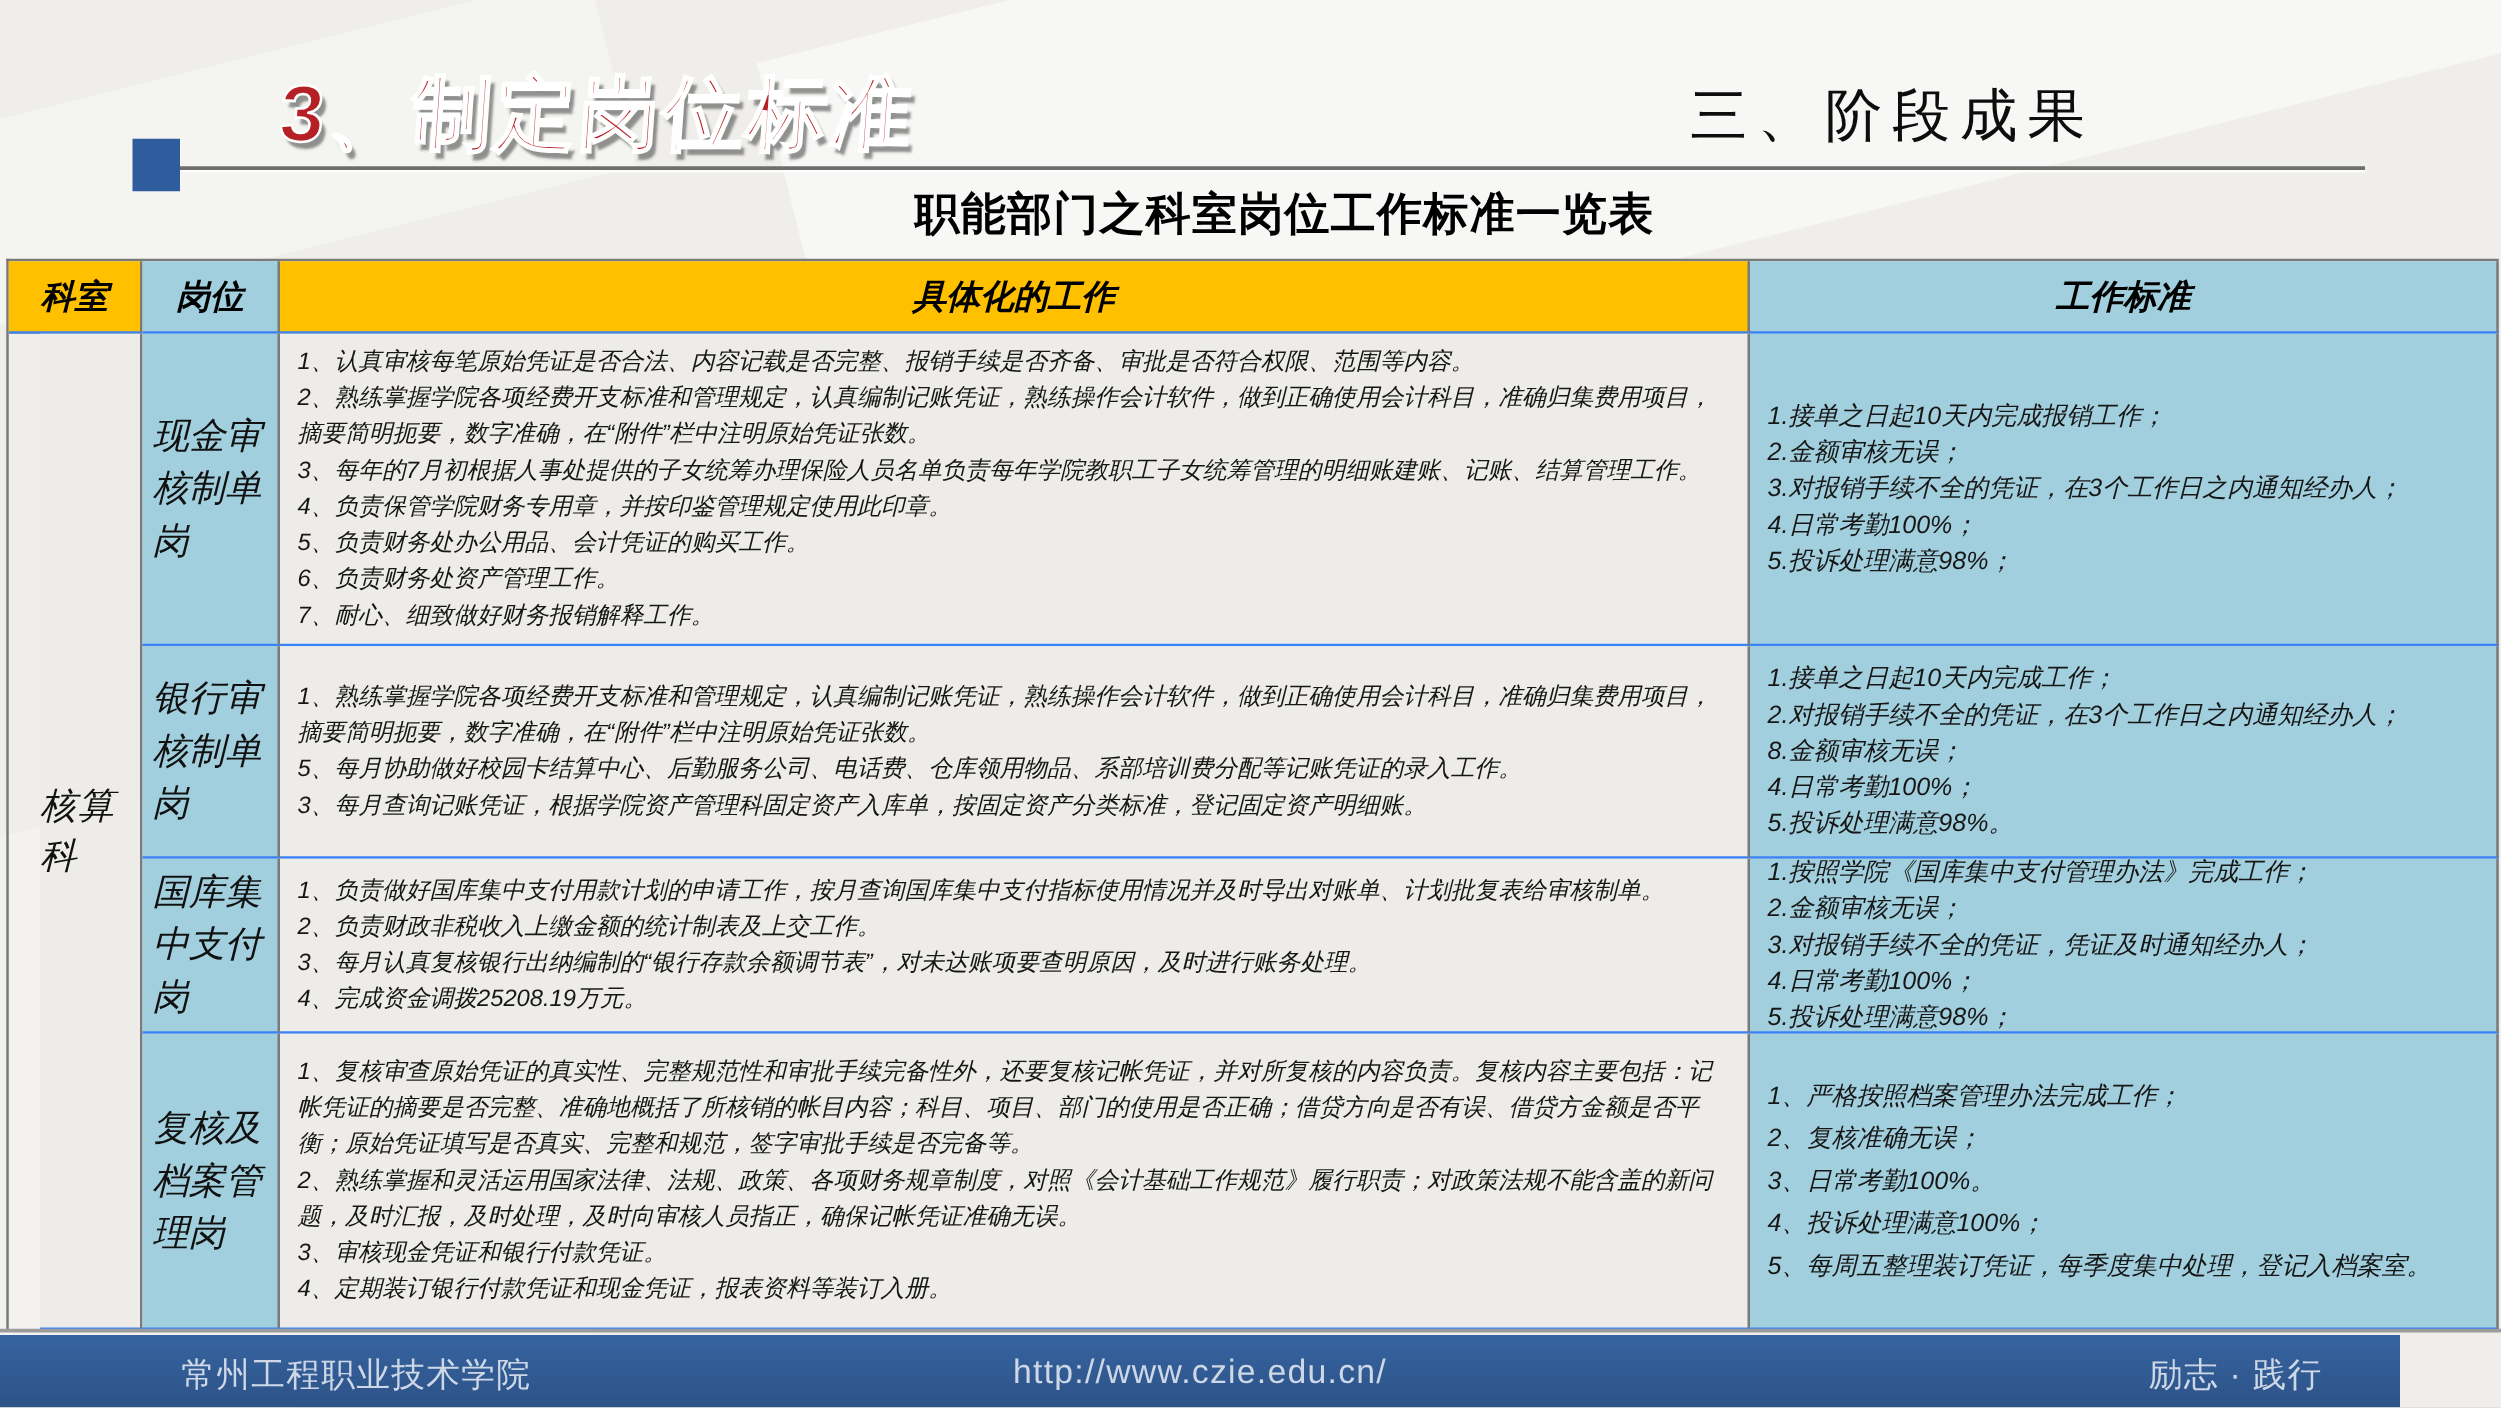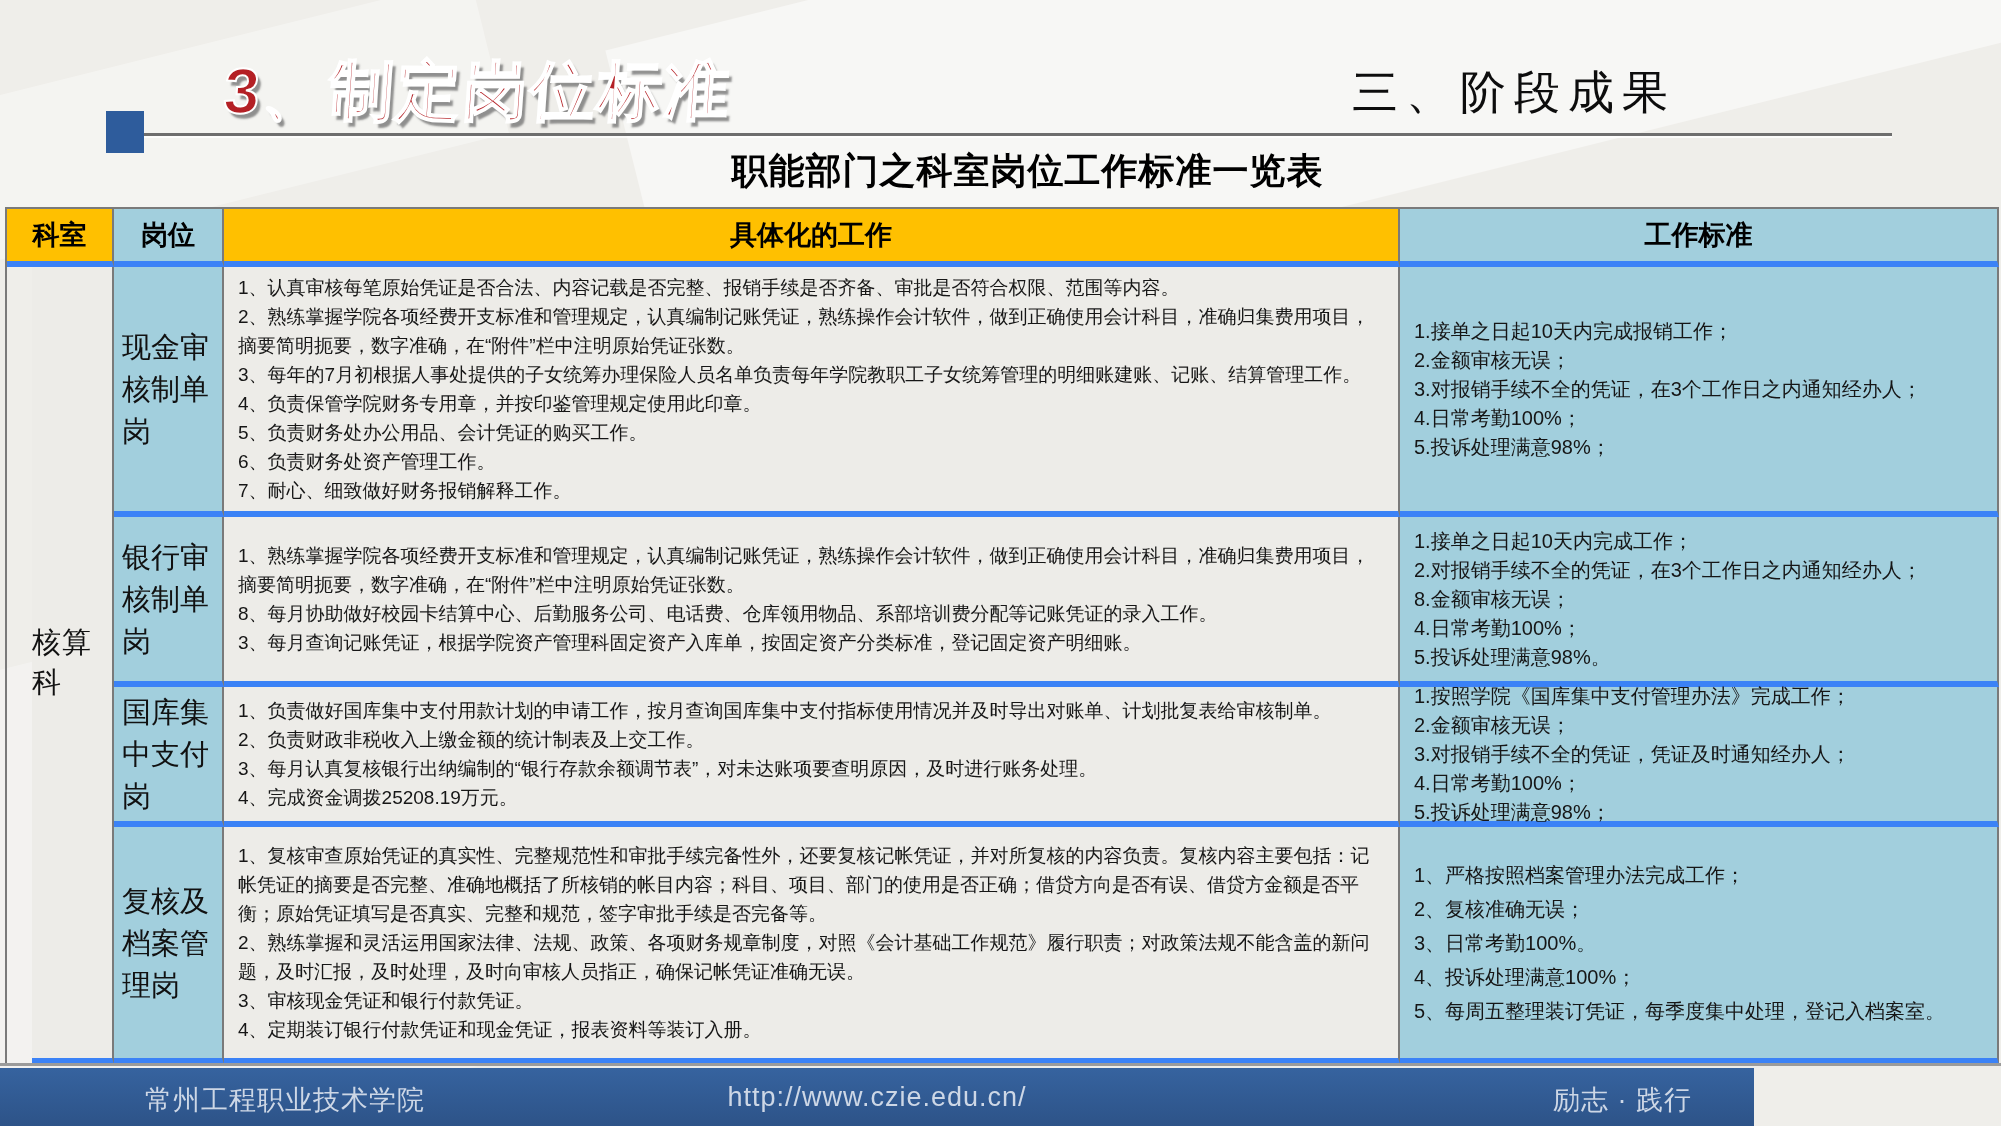--- a/index.html
+++ b/index.html
@@ -38,38 +38,38 @@
 
   
   .grid{
     position:absolute;left:5px;top:207px;width:1992px;height:855px;
     display:grid;
     grid-template-columns:107px 110px 1176px 599px;
     grid-template-rows:58px 250px 170px 140px 237px;
     border-top:2px solid #7A7A7A;border-left:2px solid #7A7A7A;
     box-sizing:content-box;
   }
-  .cell{border-right:2px solid #7A7A7A;border-bottom:6px solid #3b82f6;box-sizing:border-box;
-        display:flex;align-items:center;justify-content:center;}
+  .cell{border-right:2px solid #7A7A7A;border-bottom:2px solid #3b82f6;box-sizing:border-box;
+        display:flex;align-items:center;justify-content:center;font-style:italic;}
   .gold{background:#FFC000;}
   .blue{background:#A2CFDD;}
   .gray{background:#EDECE8;}
   .th{font-size:27px;font-weight:700;color:#000;}
   .dept{grid-column:1;grid-row:2 / span 4;font-size:29px;letter-spacing:1px;margin-left:25px;}
   .post{font-size:29px;line-height:42px;}
   .post span{display:inline-block;width:92px;}
   .workcell{flex-direction:column;align-items:flex-start;justify-content:center;
             padding:10px 16px 10px 14px;font-size:19px;line-height:29px;color:#161616;}
   .stdcell{flex-direction:column;align-items:flex-start;justify-content:center;
            padding:8px 10px 8px 14px;font-size:20px;line-height:29px;color:#161616;}
   .stdcell.lh-lg{line-height:34px;}
   .w-line,.s-line{display:block;width:100%;}
 
   
-  .footer{position:absolute;left:0;top:1068px;width:1754px;height:58px;
+  .footer{position:absolute;left:0;top:1068px;width:1920px;height:58px;
           background:linear-gradient(#36639F,#2D5388);}
   .footer-rule{position:absolute;left:0;top:1063px;width:2001px;height:3px;background:#9B9B9B;}
   .footer span{position:absolute;top:14px;font-size:27px;color:#CDD7E6;letter-spacing:1px;}
   .f-school{left:145px;}
   .f-url{left:0;width:100%;text-align:center;}
   .f-motto{right:62px;}
 </style>
 </head>
 <body>
 
@@ -114,21 +114,21 @@
       <span class="s-line">3.对报销手续不全的凭证，在3个工作日之内通知经办人；</span>
       <span class="s-line">4.日常考勤100%；</span>
       <span class="s-line">5.投诉处理满意98%；</span>
     </div>
 
     <div class="cell blue post">
         <span>银行审核制单岗</span>
       </div>
     <div class="cell gray workcell">
       <span class="w-line">1、熟练掌握学院各项经费开支标准和管理规定，认真编制记账凭证，熟练操作会计软件，做到正确使用会计科目，准确归集费用项目，摘要简明扼要，数字准确，在“附件”栏中注明原始凭证张数。</span>
-      <span class="w-line">8、每月协助做好校园卡结算中心、后勤服务公司、电话费、仓库领用物品、系部培训费分配等记账凭证的录入工作。</span>
+      <span class="w-line">5、每月协助做好校园卡结算中心、后勤服务公司、电话费、仓库领用物品、系部培训费分配等记账凭证的录入工作。</span>
       <span class="w-line">3、每月查询记账凭证，根据学院资产管理科固定资产入库单，按固定资产分类标准，登记固定资产明细账。</span>
     </div>
     <div class="cell blue stdcell">
       <span class="s-line">1.接单之日起10天内完成工作；</span>
       <span class="s-line">2.对报销手续不全的凭证，在3个工作日之内通知经办人；</span>
       <span class="s-line">8.金额审核无误；</span>
       <span class="s-line">4.日常考勤100%；</span>
       <span class="s-line">5.投诉处理满意98%。</span>
     </div>
 

